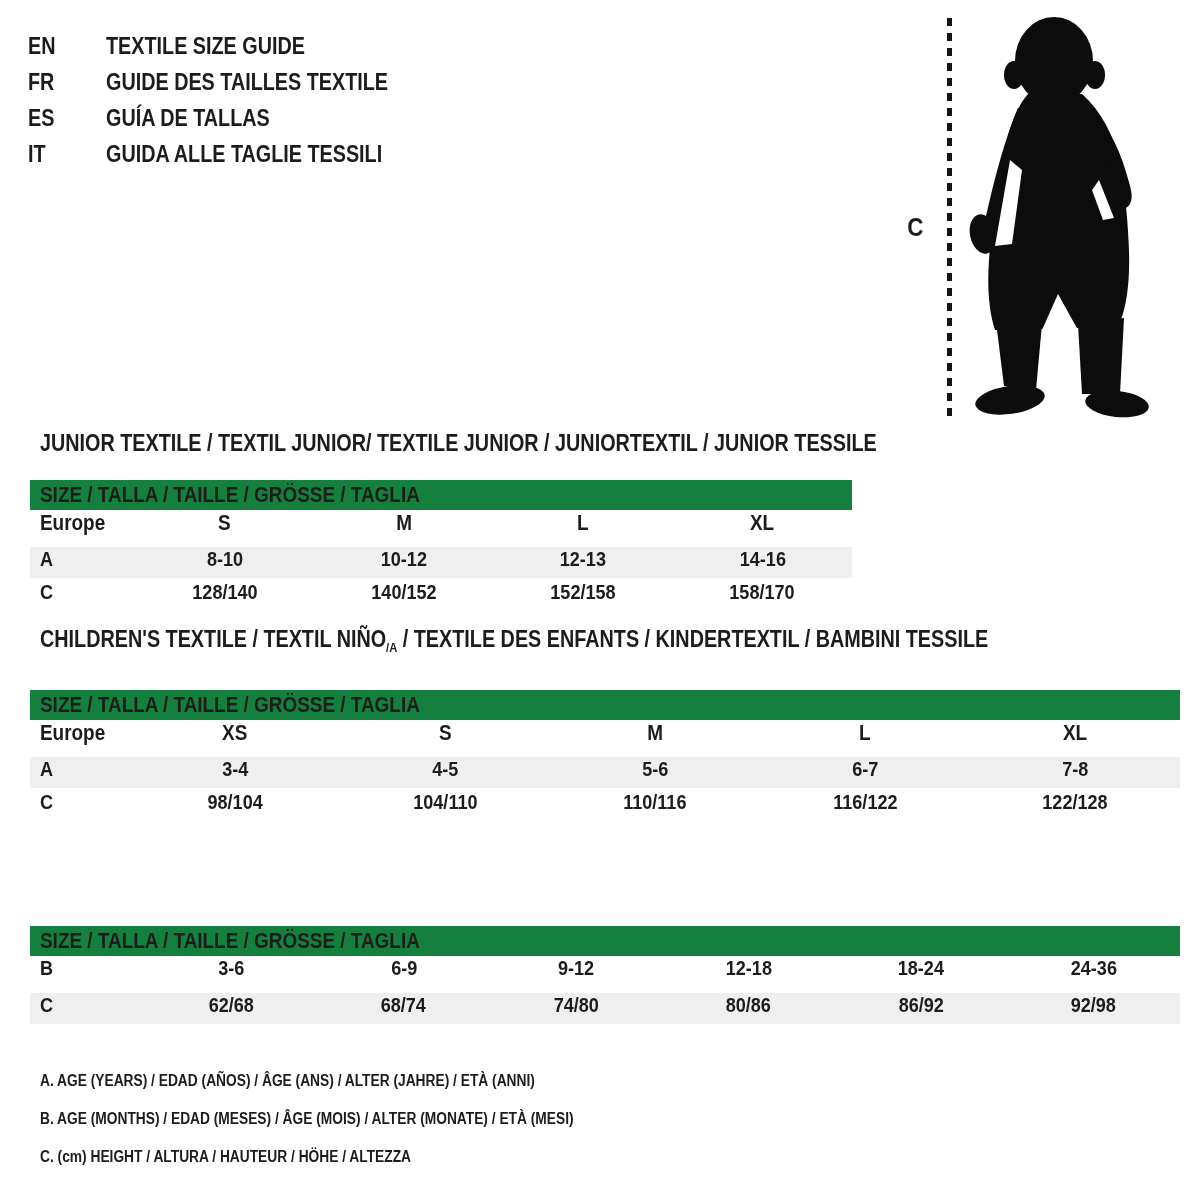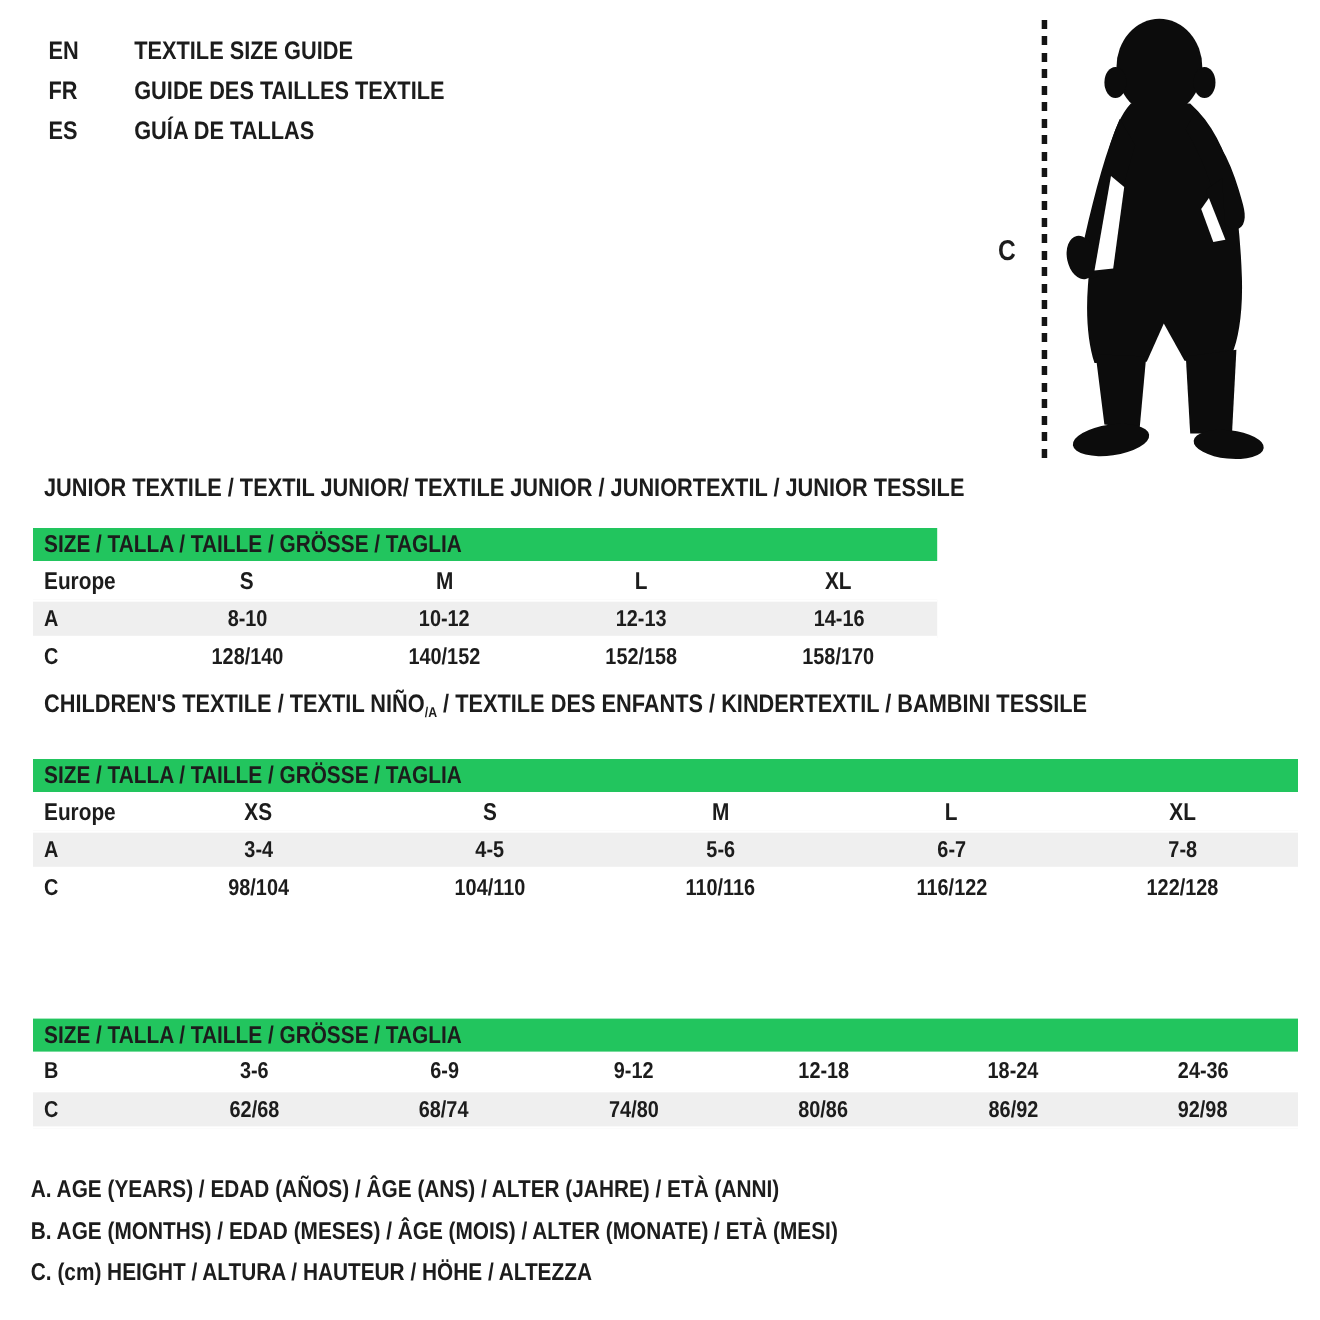--- a/index.html
+++ b/index.html
@@ -1,44 +1,44 @@
 <!DOCTYPE html>
 <html><head>
 <meta charset="utf-8">
 <style>
   html,body{margin:0;padding:0;background:#fff;}
   .page{position:relative;width:1200px;height:1200px;background:#ffffff;overflow:hidden;
         font-family:"Liberation Sans",sans-serif;font-weight:700;color:#1c1c1c;}
   
   .cx{display:inline-block;transform:scaleX(.86);transform-origin:50% 50%;white-space:nowrap;}
   .cl{transform-origin:0 50%;}
-  .langs{position:absolute;left:44px;top:28px;}
+  .langs{position:absolute;left:28px;top:28px;}
   .lang{display:flex;height:36px;align-items:center;font-size:23px;}
   .lang .code{width:78px;}
   .sec-title{position:absolute;left:40px;font-size:23px;}
   #junior-title{top:430px;text-align:center;}
   #children-title{top:626px;}
   #babies-title{top:852px;line-height:31px;}
   .sub-a{font-size:13px;position:relative;top:5px;letter-spacing:0;}
   .stable{position:absolute;left:30px;}
   #junior-table{top:480px;width:822px;}
   #children-table{top:690px;width:1150px;}
   #babies-table{top:926px;width:1150px;}
-  .sizebar{height:30px;background:#22c55e;display:flex;align-items:center;
+  .sizebar{height:30px;background:#15803d;display:flex;align-items:center;
            padding-left:10px;font-size:22px;box-sizing:border-box;}
-  .trow{display:flex;height:35px;align-items:center;font-size:21px;}
+  .trow{display:flex;height:35px;font-size:21px;}
   .trow.europe{font-size:22px;}
   .trow.shaded{background:#efefef;border-top:2px solid #fff;border-bottom:2px solid #fff;box-sizing:border-box;}
   .trow .c0{padding-left:10px;text-align:left;box-sizing:border-box;}
   .trow .cell{text-align:center;}
   #junior-table .c0{flex:0 0 105px;}
   #children-table .c0{flex:0 0 100px;}
   #babies-table .c0{flex:0 0 115px;}
   .trow .cell{flex:1;}
-  .footnotes{position:absolute;left:28px;top:1062px;font-size:22px;line-height:38px;}
+  .footnotes{position:absolute;left:40px;top:1062px;font-size:16px;line-height:38px;}
   .vdots{position:absolute;left:947px;top:18px;width:5px;height:400px;
          background:repeating-linear-gradient(to bottom,#141414 0 8px,transparent 8px 15px);}
   .clabel{position:absolute;left:906px;top:212px;font-size:26px;}
   .baby{position:absolute;left:962px;top:12px;width:190px;height:410px;}
 </style>
 </head>
 <body>
 
 <div class="page">
 
@@ -47,20 +47,24 @@
       <span class="code"><span class="cx cl">EN</span></span>
       <span class="cx cl">TEXTILE SIZE GUIDE</span>
     </div>
     <div class="lang">
       <span class="code"><span class="cx cl">FR</span></span>
       <span class="cx cl">GUIDE DES TAILLES TEXTILE</span>
     </div>
     <div class="lang">
       <span class="code"><span class="cx cl">ES</span></span>
       <span class="cx cl">GUÍA DE TALLAS</span>
+    </div>
+    <div class="lang">
+      <span class="code"><span class="cx cl">IT</span></span>
+      <span class="cx cl">GUIDA ALLE TAGLIE TESSILI</span>
     </div>
   </div>
 
   <div class="vdots"></div>
   <div class="clabel"><span class="cx">C</span></div>
   <svg class="baby" viewBox="0 0 190 410" aria-hidden="true">
     <g fill="#0c0c0c">
       <ellipse cx="92" cy="49" rx="39" ry="44"></ellipse>
       <ellipse cx="52" cy="63" rx="10" ry="14"></ellipse>
       <ellipse cx="133" cy="63" rx="10" ry="14"></ellipse>

